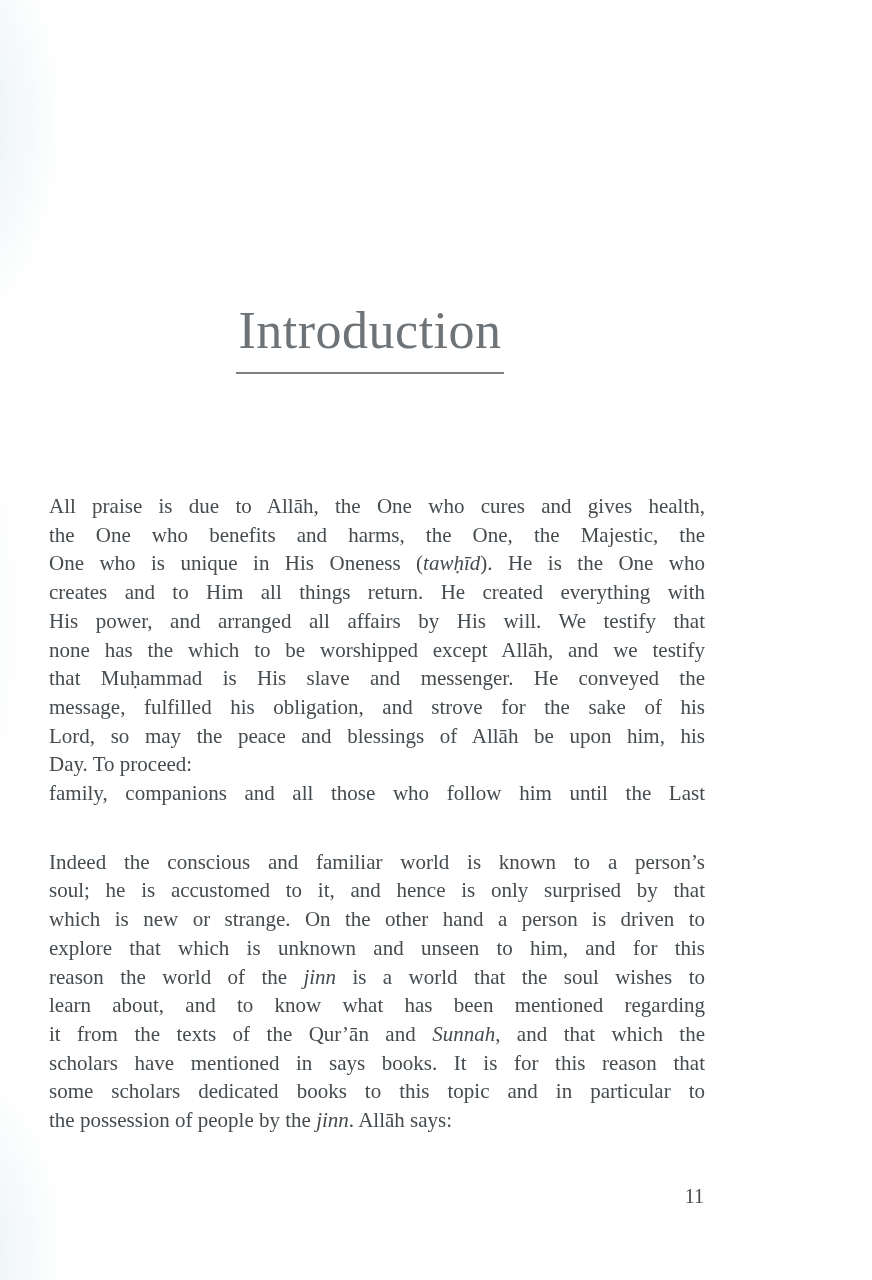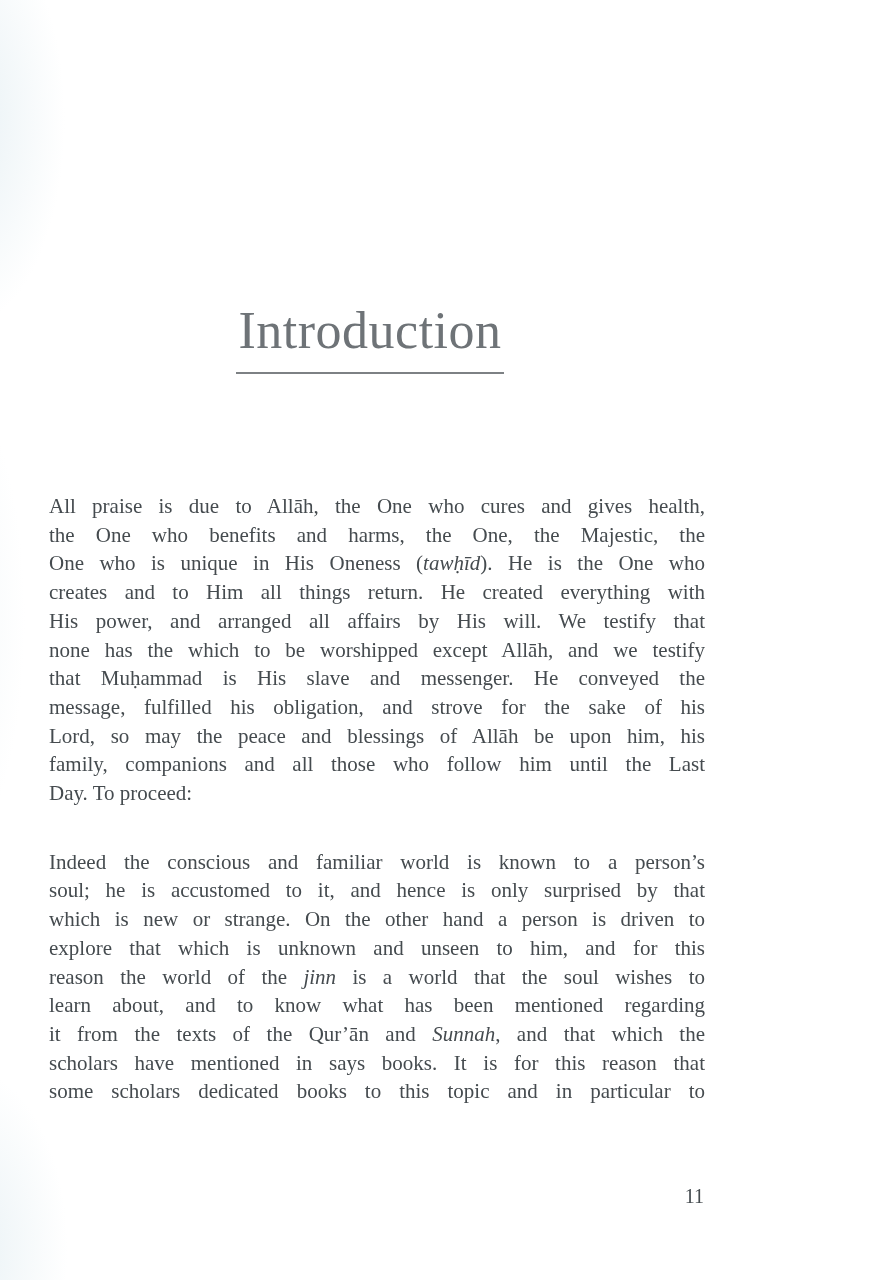--- a/index.html
+++ b/index.html
@@ -86,31 +86,32 @@
       <div class="paragraph">
         <div class="line"><span>All praise is due to Allāh, the One who cures and gives health,</span></div>
         <div class="line"><span>the One who benefits and harms, the One, the Majestic, the</span></div>
         <div class="line"><span>One who is unique in His Oneness (</span><em>tawḥīd</em><span>). He is the One who</span></div>
         <div class="line"><span>creates and to Him all things return. He created everything with</span></div>
         <div class="line"><span>His power, and arranged all affairs by His will. We testify that</span></div>
         <div class="line"><span>none has the which to be worshipped except Allāh, and we testify</span></div>
         <div class="line"><span>that Muḥammad is His slave and messenger. He conveyed the</span></div>
         <div class="line"><span>message, fulfilled his obligation, and strove for the sake of his</span></div>
         <div class="line"><span>Lord, so may the peace and blessings of Allāh be upon him, his</span></div>
+        <div class="line last"><span>Day. To proceed:</span></div>
         <div class="line"><span>family, companions and all those who follow him until the Last</span></div>
-        <div class="line last"><span>Day. To proceed:</span></div>
       </div>
       <div class="paragraph">
         <div class="line"><span>Indeed the conscious and familiar world is known to a person’s</span></div>
         <div class="line"><span>soul; he is accustomed to it, and hence is only surprised by that</span></div>
         <div class="line"><span>which is new or strange. On the other hand a person is driven to</span></div>
         <div class="line"><span>explore that which is unknown and unseen to him, and for this</span></div>
         <div class="line"><span>reason the world of the </span><em>jinn</em><span> is a world that the soul wishes to</span></div>
         <div class="line"><span>learn about, and to know what has been mentioned regarding</span></div>
         <div class="line"><span>it from the texts of the Qur’ān and </span><em>Sunnah</em><span>, and that which the</span></div>
         <div class="line"><span>scholars have mentioned in says books. It is for this reason that</span></div>
         <div class="line"><span>some scholars dedicated books to this topic and in particular to</span></div>
+        <div class="line last"><span>the possession of people by the </span><em>jinn</em><span>. Allāh says:</span></div>
       </div>
     </main>
 
   <div class="page-number">11</div>
 
 </div>
 
 </body></html>

